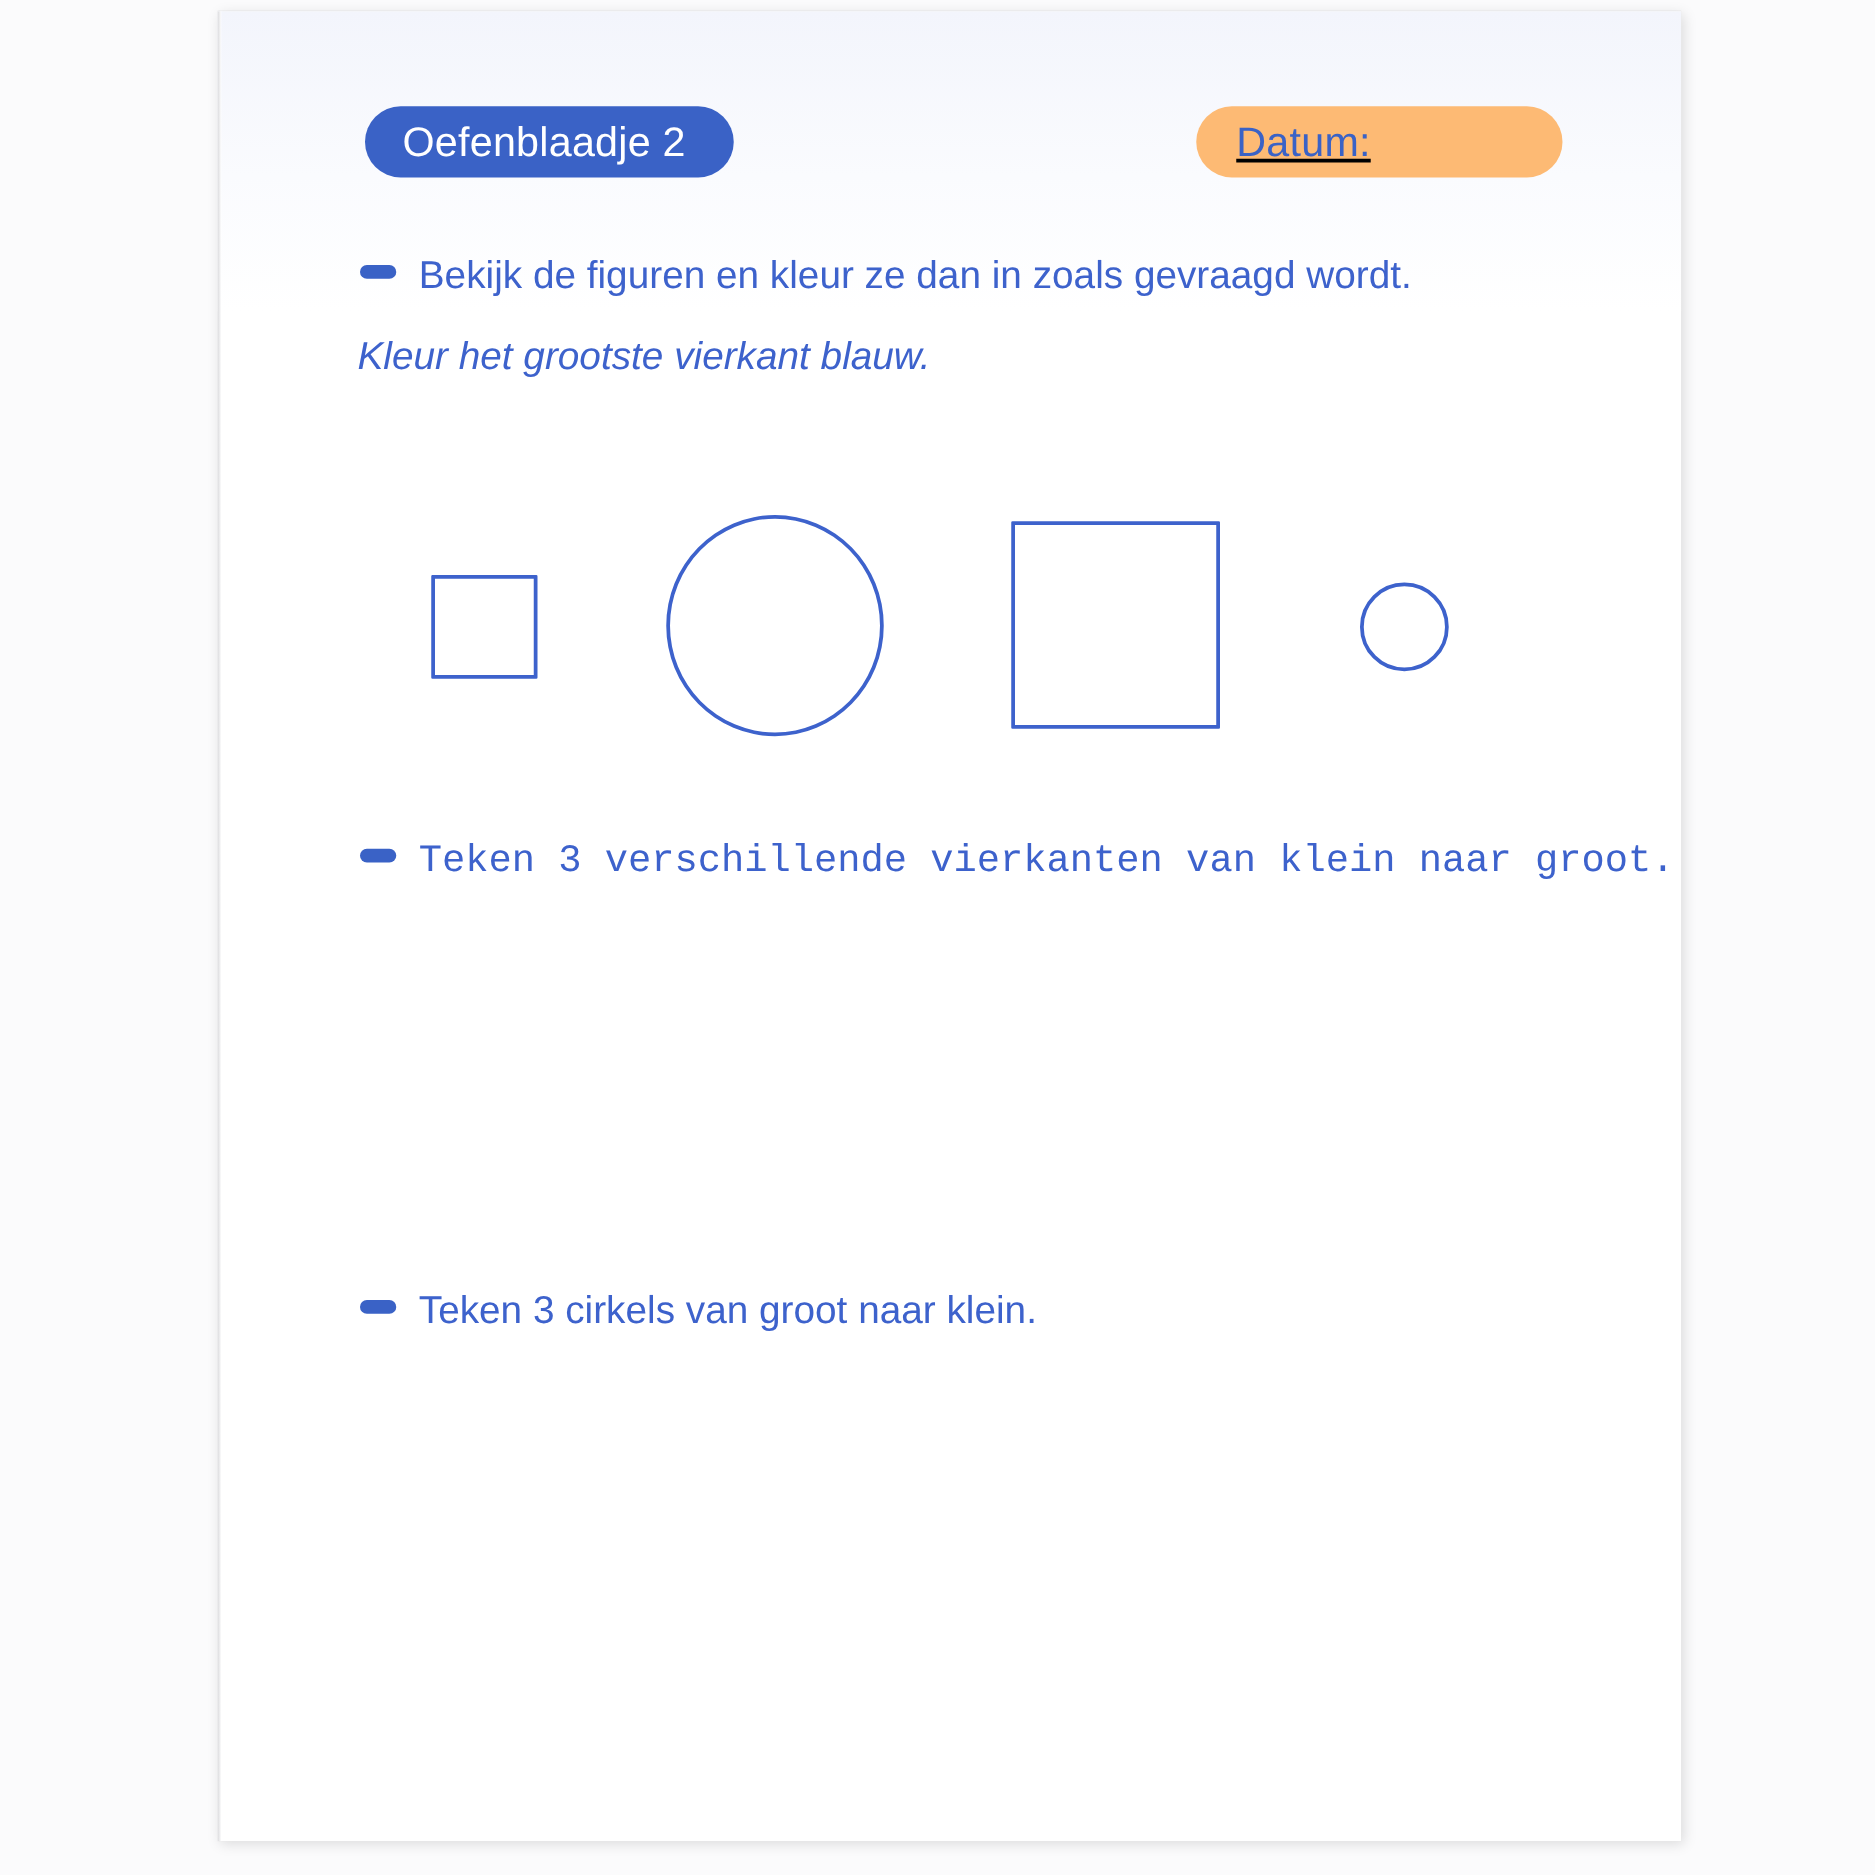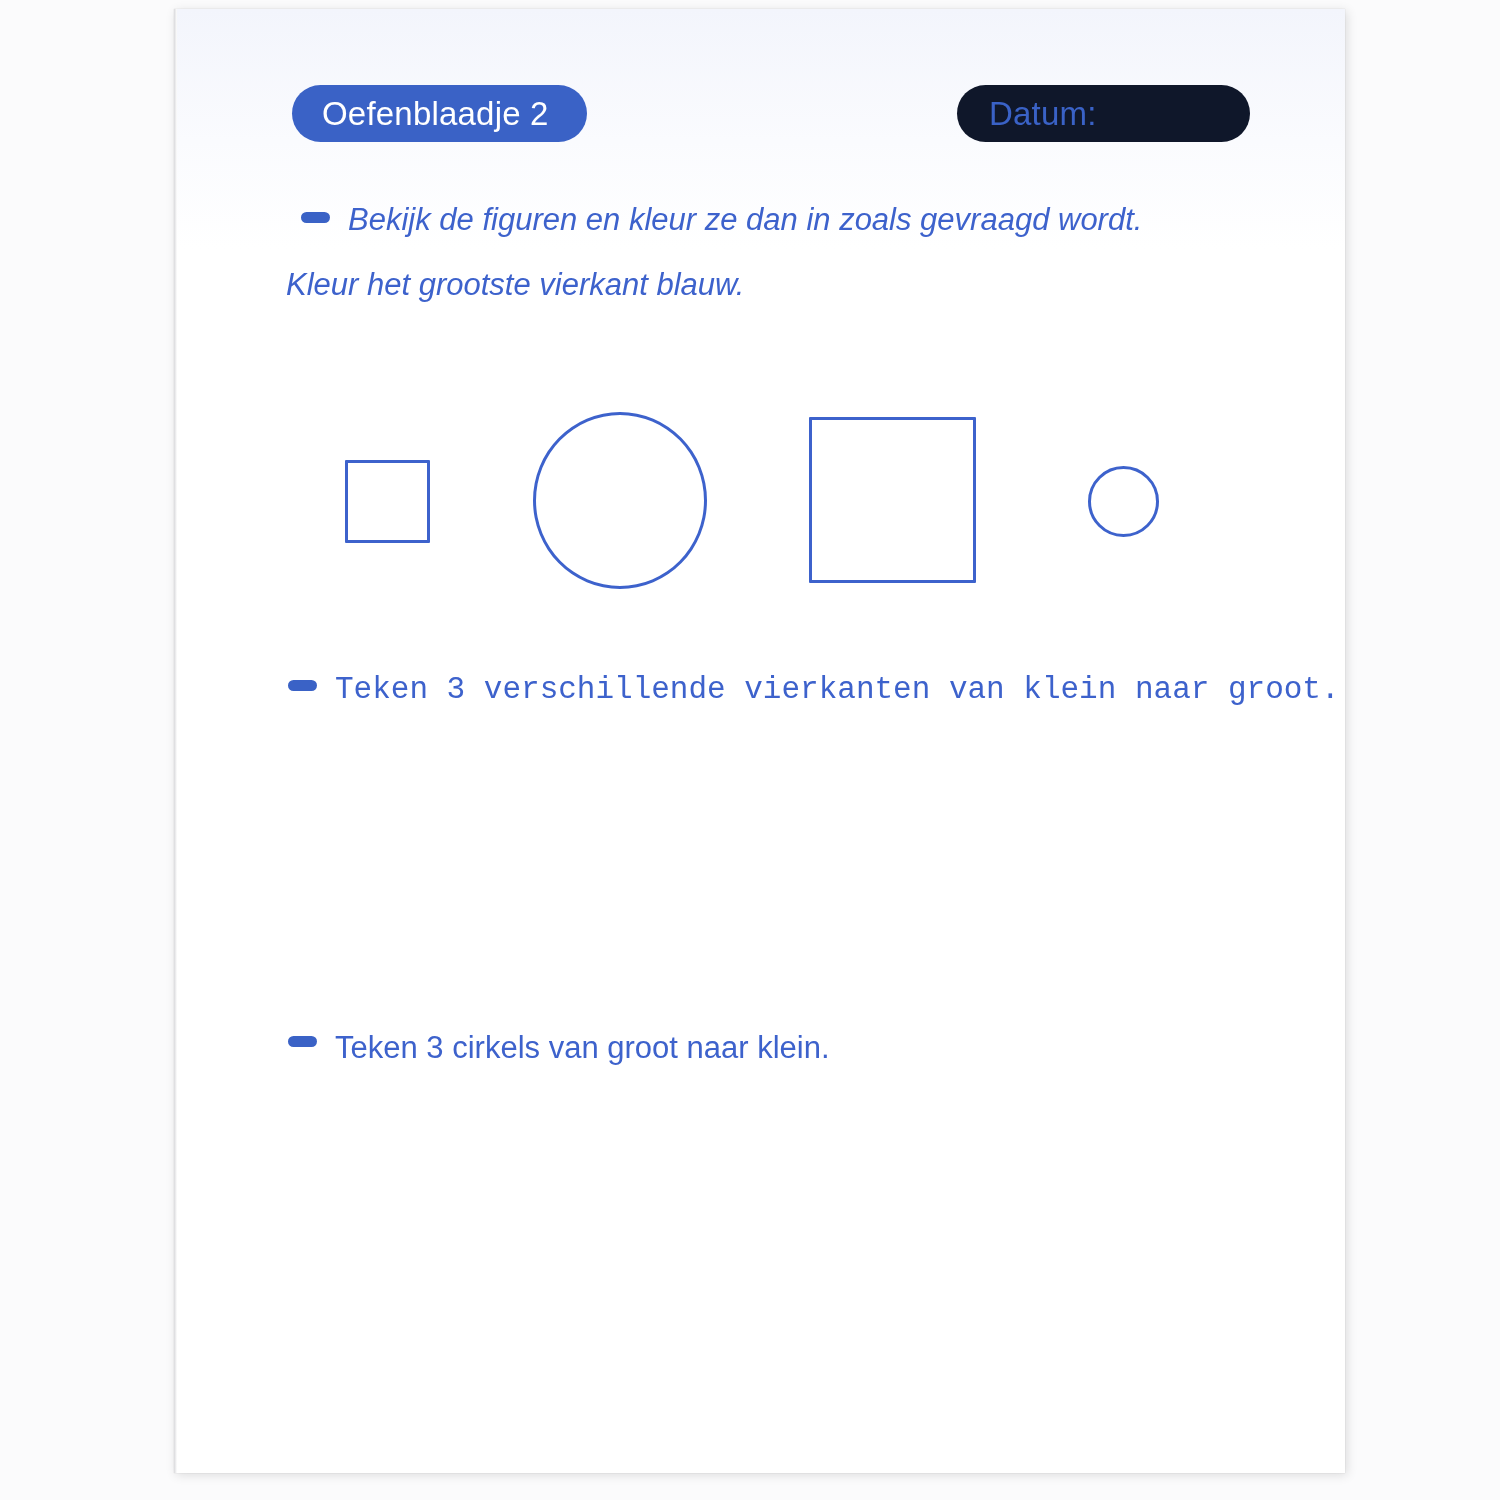--- a/index.html
+++ b/index.html
@@ -71,22 +71,23 @@
     color: #ffffff;
     font-size: 33px;
     letter-spacing: 0.2px;
     white-space: nowrap;
   }
   #date-pill {
     left: 783px;
     top: 76px;
     width: 293px;
     height: 57px;
-    background: #0f172a;
+    background: #fdba74;
     padding-left: 32px;
+    text-decoration: underline;
   }
   #date-pill .pill-text {
     color: #3a62c6;
     font-size: 33px;
     letter-spacing: 0.2px;
     white-space: nowrap;
   }
 
   
   .instruction-row {
@@ -104,23 +105,23 @@
     position: relative;
     top: -7px;
   }
   .instruction-text {
     color: #3d62cc;
     font-size: 31px;
     white-space: nowrap;
     margin-left: 18px;
   }
 
-  #instruction-1 { left: 127px; top: 193px; font-style: italic; }
+  #instruction-1 { left: 114px; top: 193px; }
   #instruction-2 { left: 114px; top: 663px; font-family: Liberation Mono, monospace; }
-  #instruction-3 { left: 114px; top: 1021px; align-items: center; }
+  #instruction-3 { left: 114px; top: 1021px; }
 
   
   #colour-instructions {
     position: absolute;
     left: 112px;
     top: 254px;
   }
   #colour-instructions .sub-line {
     color: #3d62cc;
     font-size: 31px;

